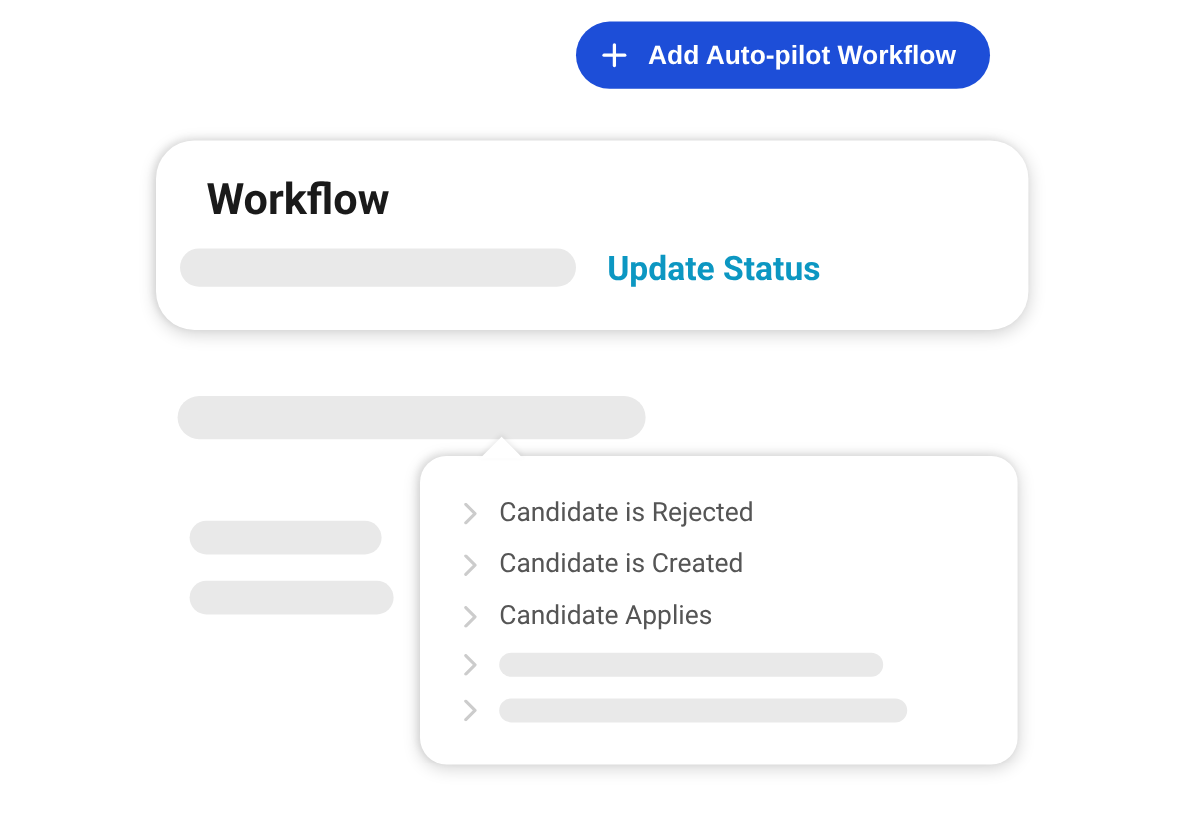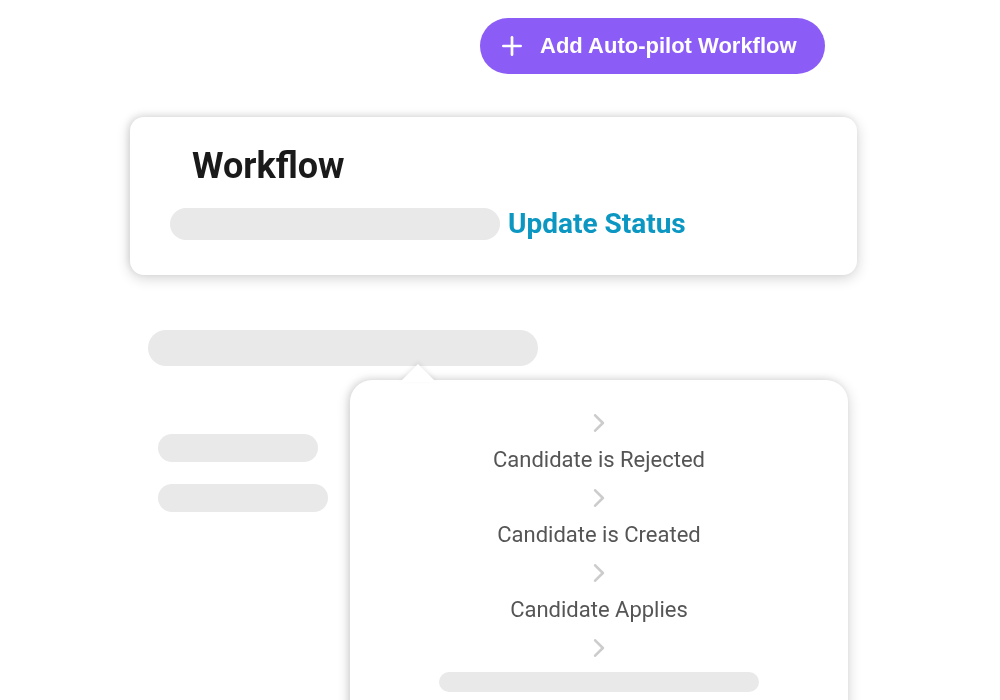--- a/index.html
+++ b/index.html
@@ -12,21 +12,21 @@
       background: #ffffff;
       width: 1000px;
       height: 700px;
       position: relative;
     }
     
     .add-button {
       position: absolute;
       top: 18px;
       left: 480px;
-      background: #8b5cf6;
+      background: #1d4ed8;
       color: #ffffff;
       border: none;
       border-radius: 30px;
       padding: 14px 28px 14px 18px;
       font-size: 22px;
       font-weight: 600;
       display: flex;
       align-items: center;
       gap: 14px;
       cursor: pointer;
@@ -45,36 +45,37 @@
       height: 26px;
     }
     
     .workflow-card {
       position: absolute;
       top: 117px;
       left: 130px;
       width: 727px;
       height: 158px;
       background: #ffffff;
-      border-radius: 14px;
+      border-radius: 32px;
       box-shadow: 0 3px 14px rgba(0,0,0,0.18), -2px -2px 6px rgba(0,0,0,0.08);
-      padding: 28px 40px;
+      padding: 28px 20px;
     }
     
     .workflow-title {
       font-size: 36px;
       font-weight: 700;
       color: #1a1a1a;
       margin-bottom: 20px;
       margin-left: 22px;
     }
     
     .workflow-row {
       display: flex;
-      align-items: flex-end;
+      align-items: flex-start;
+      gap: 18px;
     }
     
     .skeleton-bar {
       background: #E9E9E9;
       border-radius: 20px;
     }
     
     .workflow-skeleton {
       width: 330px;
       height: 32px;
@@ -135,21 +136,20 @@
       border-bottom: 18px solid #ffffff;
       filter: drop-shadow(0 -2px 2px rgba(0,0,0,0.08));
     }
     
     .dropdown-item {
       display: flex;
       align-items: center;
       gap: 16px;
       padding: 9px 4px;
       cursor: pointer;
-      flex-direction: column;
     }
     
     .chevron-icon {
       width: 16px;
       height: 16px;
       display: flex;
       align-items: center;
       justify-content: center;
       color: #cccccc;
     }

